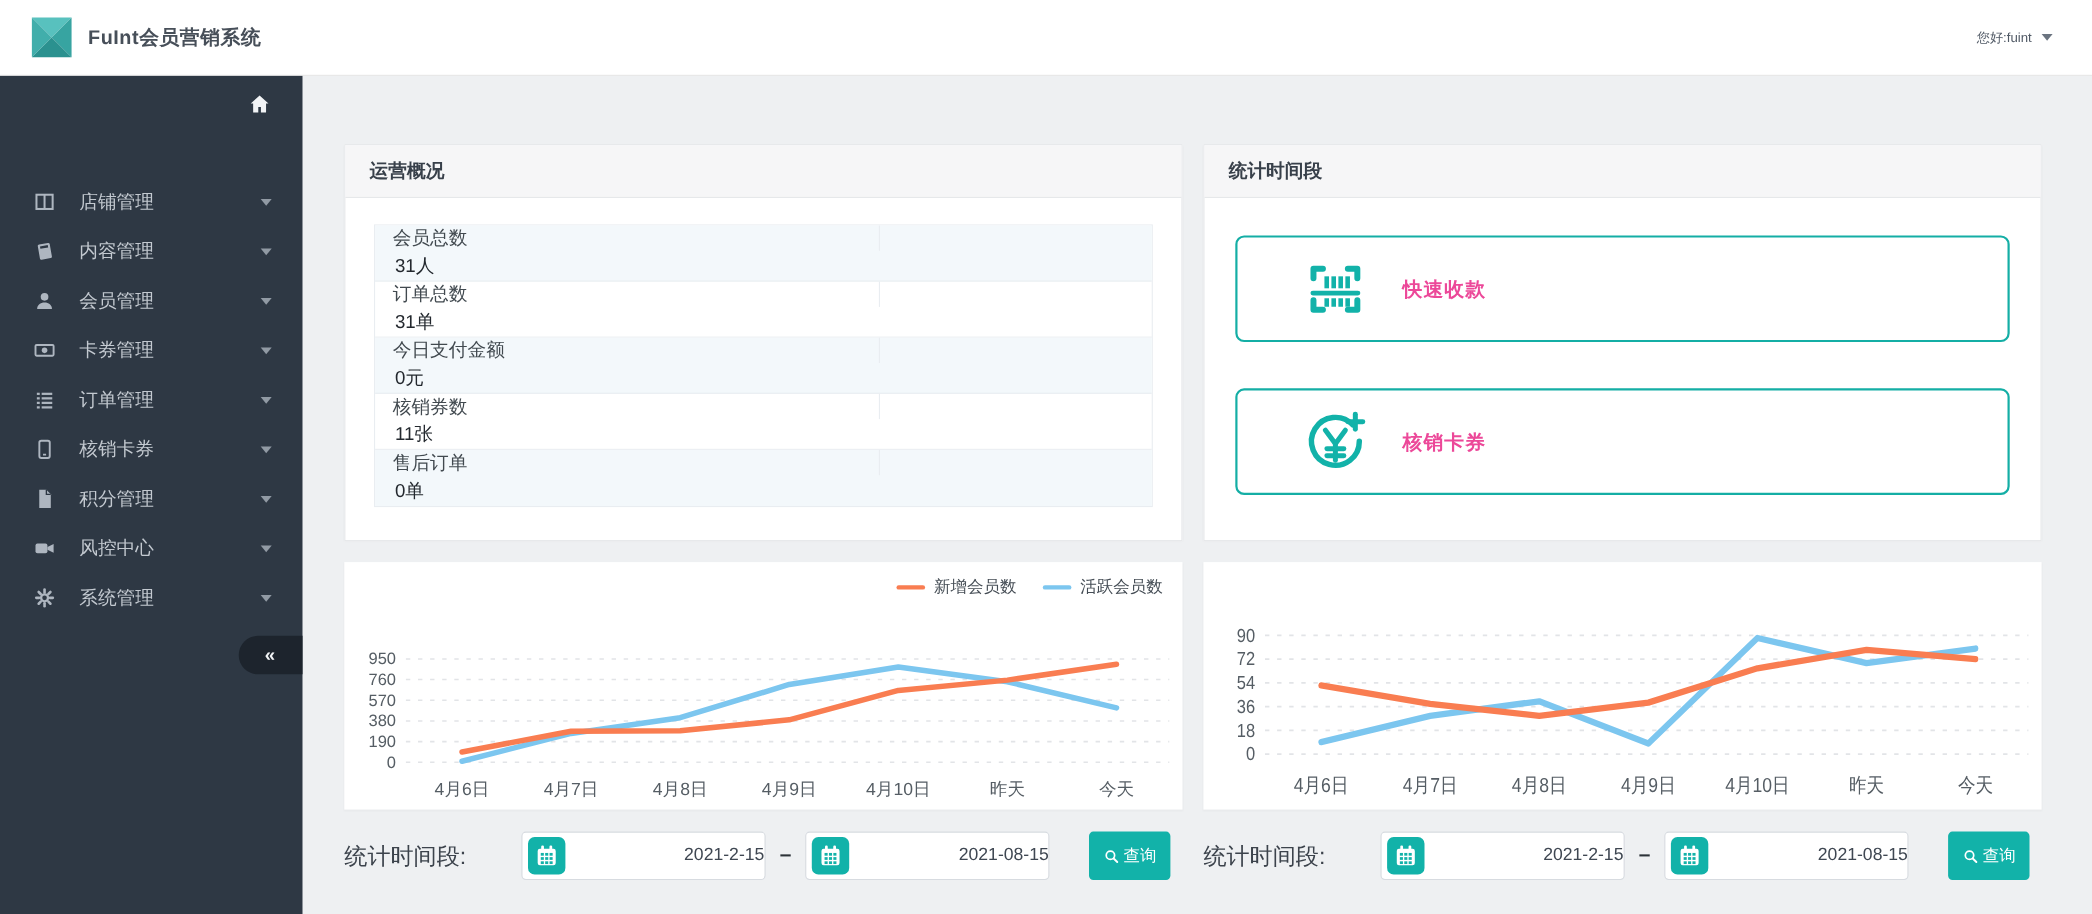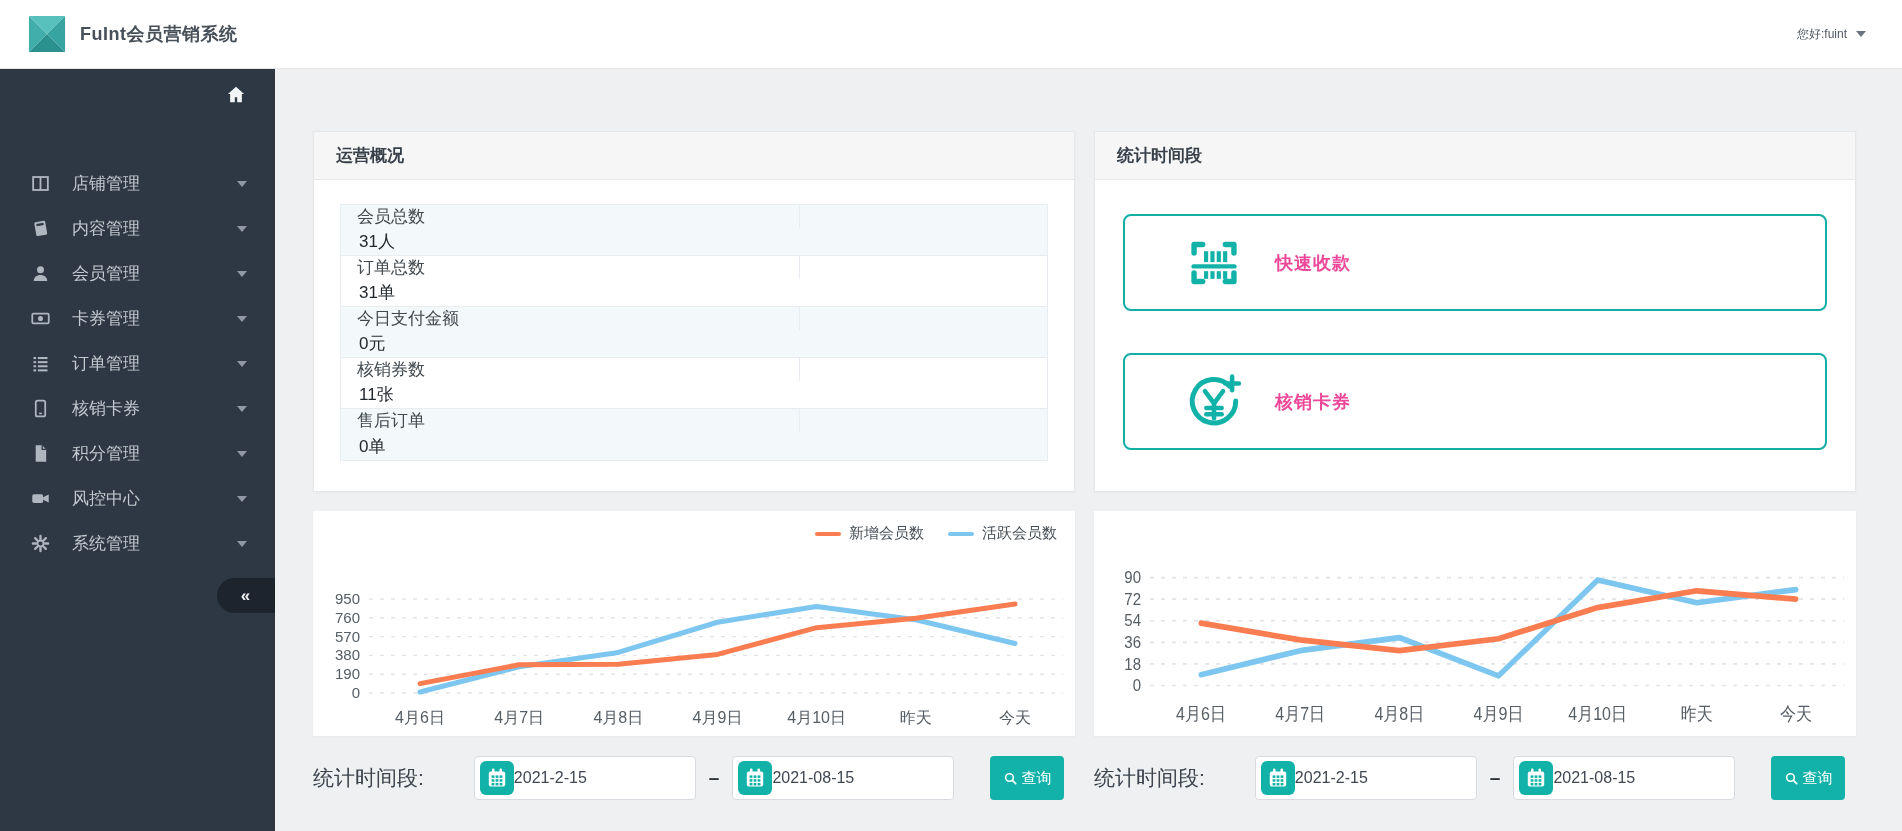--- a/index.html
+++ b/index.html
@@ -67,21 +67,21 @@
   .ytick{font-size:15px;fill:#555d64;}
   .xtick{font-size:16px;fill:#555d64;}
   
   .filter-group{display:flex;align-items:center;height:46px;}
   .filter-label{font-size:21px;color:#3c434c;margin-right:50px;}
   .date-input{width:222px;height:44px;background:#fff;border:1px solid #d7dbe0;border-radius:4px;
     display:flex;align-items:center;padding-left:5px;cursor:pointer;}
   .cal-box{width:34px;height:34px;background:#12b2a9;border-radius:6px;display:flex;
     align-items:center;justify-content:center;flex:0 0 auto;}
   .cal-box svg{width:24px;height:24px;display:block;}
-  .date-value{flex:1;text-align:left;font-size:16px;color:#3f4752;}
+  .date-value{flex:1;text-align:right;font-size:16px;color:#3f4752;}
   .date-sep{font-size:19px;font-weight:700;color:#2c3238;margin:0 13px;}
   .search-btn{margin-left:36px;width:74px;height:44px;background:#12b2a9;border:none;border-radius:4px;
     color:#fff;font-size:15px;display:flex;align-items:center;justify-content:center;gap:3px;
     cursor:pointer;font-family:inherit;}
   .search-btn svg{width:15px;height:15px;display:block;}
 </style>
 </head>
 <body>
 
 <div class="app">

